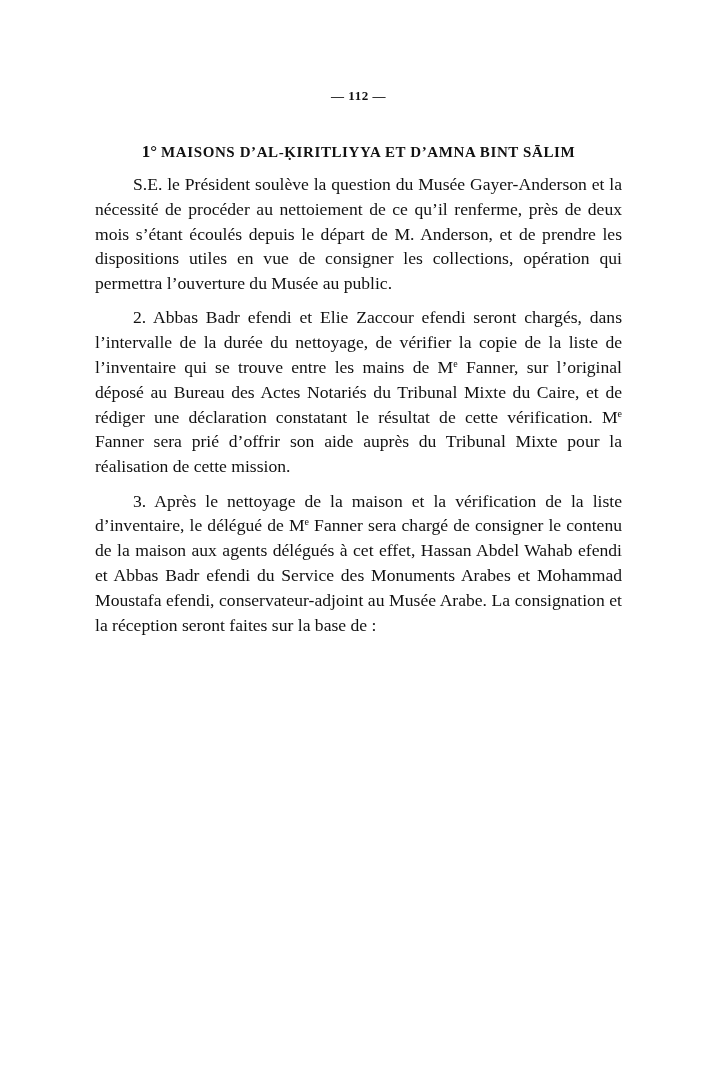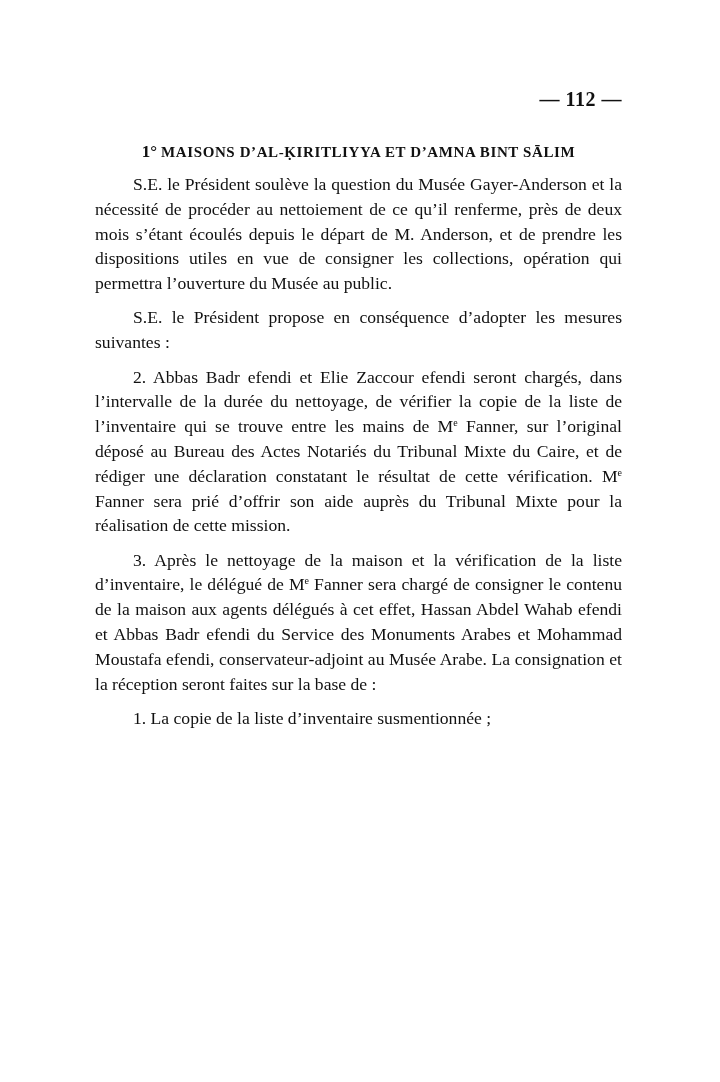--- a/index.html
+++ b/index.html
@@ -19,22 +19,22 @@
       position: absolute;
       left: 95px;
       top: 0;
       width: 527px;
     }
     .page-number {
       position: absolute;
       top: 88px;
       left: 0;
       width: 527px;
-      text-align: right;
-      font-size: 20px;
+      text-align: center;
+      font-size: 13px;
       font-weight: bold;
       letter-spacing: 0.5px;
     }
     .section-heading {
       position: absolute;
       top: 142px;
       left: 0;
       width: 527px;
       text-align: center;
       font-size: 16px;
@@ -76,18 +76,16 @@
 <div class="page">
   <div class="page-number">— 112 —</div>
 
   <div class="section-heading">
     <span class="num">1°</span>
     <span class="sc">Maisons d’al-Ḳiritliyya et d’Amna bint Sālim</span>
   </div>
 
   <div class="body-text">
     <p class="para">S.E. le Président soulève la question du Musée Gayer-Anderson et la nécessité de procéder au nettoiement de ce qu’il renferme, près de deux mois s’étant écoulés depuis le départ de M. Anderson, et de prendre les dispositions utiles en vue de consigner les collections, opération qui permettra l’ouverture du Musée au public.</p>
-    <p class="para">S.E. le Président propose en conséquence d’adopter les mesures suivantes :</p>
     <p class="para"><span>2. Abbas Badr efendi et Elie Zaccour efendi seront chargés, dans l’intervalle de la durée du nettoyage, de vérifier la copie de la liste de l’inventaire qui se trouve entre les mains de M</span><sup>e</sup><span> Fanner, sur l’original déposé au Bureau des Actes Notariés du Tribunal Mixte du Caire, et de rédiger une déclaration constatant le résultat de cette vérification.  M</span><sup>e</sup><span> Fanner sera prié d’offrir son aide auprès du Tribunal Mixte pour la réalisation de cette mission.</span></p>
     <p class="para"><span>3. Après le nettoyage de la maison et la vérification de la liste d’inventaire, le délégué de M</span><sup>e</sup><span> Fanner sera chargé de con­signer le contenu de la maison aux agents délégués à cet effet, Hassan Abdel Wahab efendi et Abbas Badr efendi du Service des Monuments Arabes et Mohammad Moustafa efendi, conservateur-adjoint au Musée Arabe.  La consignation et la réception seront faites sur la base de :</span></p>
-    <p class="para">1. La copie de la liste d’inventaire susmentionnée ;</p>
   </div>
 </div>
 
 </body></html>

